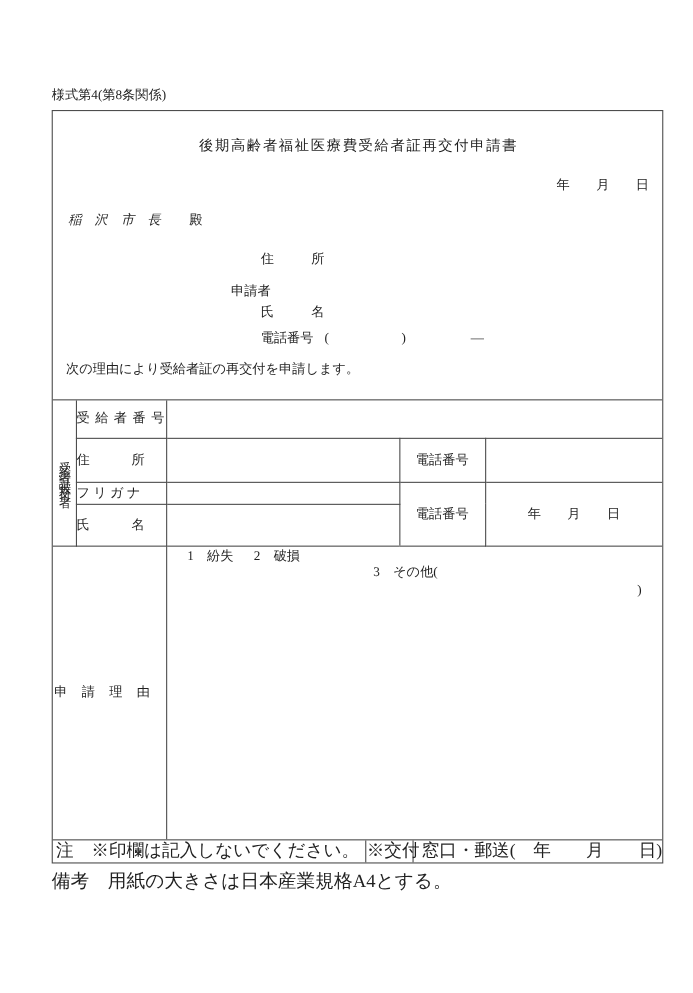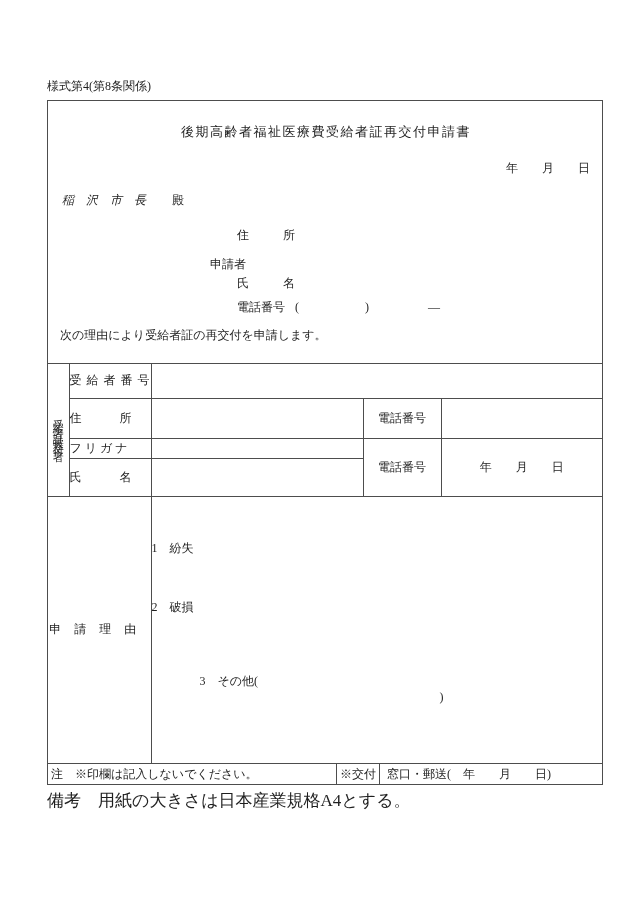--- a/index.html
+++ b/index.html
@@ -52,27 +52,27 @@
     display:inline-block;writing-mode:vertical-rl;text-orientation:upright;
     font-size:11px;letter-spacing:4.5px;line-height:20px;
   }
   .num-lbl{letter-spacing:5px;padding-left:7px;white-space:nowrap;}
   .two-lbl{letter-spacing:38px;padding-left:10px;white-space:nowrap;}
   .kana-lbl{letter-spacing:3px;padding-left:11px;white-space:nowrap;}
   .ctr{text-align:center;}
   .pre{white-space:pre;}
   .reason-lbl{text-align:center;letter-spacing:13px;padding-left:13px;white-space:nowrap;}
   .reason-content{padding-left:18px;}
-  .ropts{display:flex;flex-direction:column;justify-content:space-evenly;height:265px;}
+  .ropts{display:flex;flex-direction:row;justify-content:space-evenly;height:265px;}
   .ritem{white-space:pre;}
   .close-paren{margin-left:240px;}
   
   .note-row{
     display:flex;border-top:1px solid var(--border);height:20px;
-    align-items:stretch;font-size:12px;line-height:20px;white-space:pre;
+    align-items:stretch;font-size:16px;line-height:20px;white-space:pre;
   }
   .nc1{width:289px;border-right:1px solid var(--border);padding-left:3px;box-sizing:border-box;}
   .nc2{width:43px;border-right:1px solid var(--border);text-align:center;box-sizing:border-box;}
   .nc3{flex:1;padding-left:7px;box-sizing:border-box;}
   .remark{position:absolute;left:47px;top:789px;font-size:17px;white-space:pre;}
 </style>
 </head>
 <body>
 
 <div class="page">

